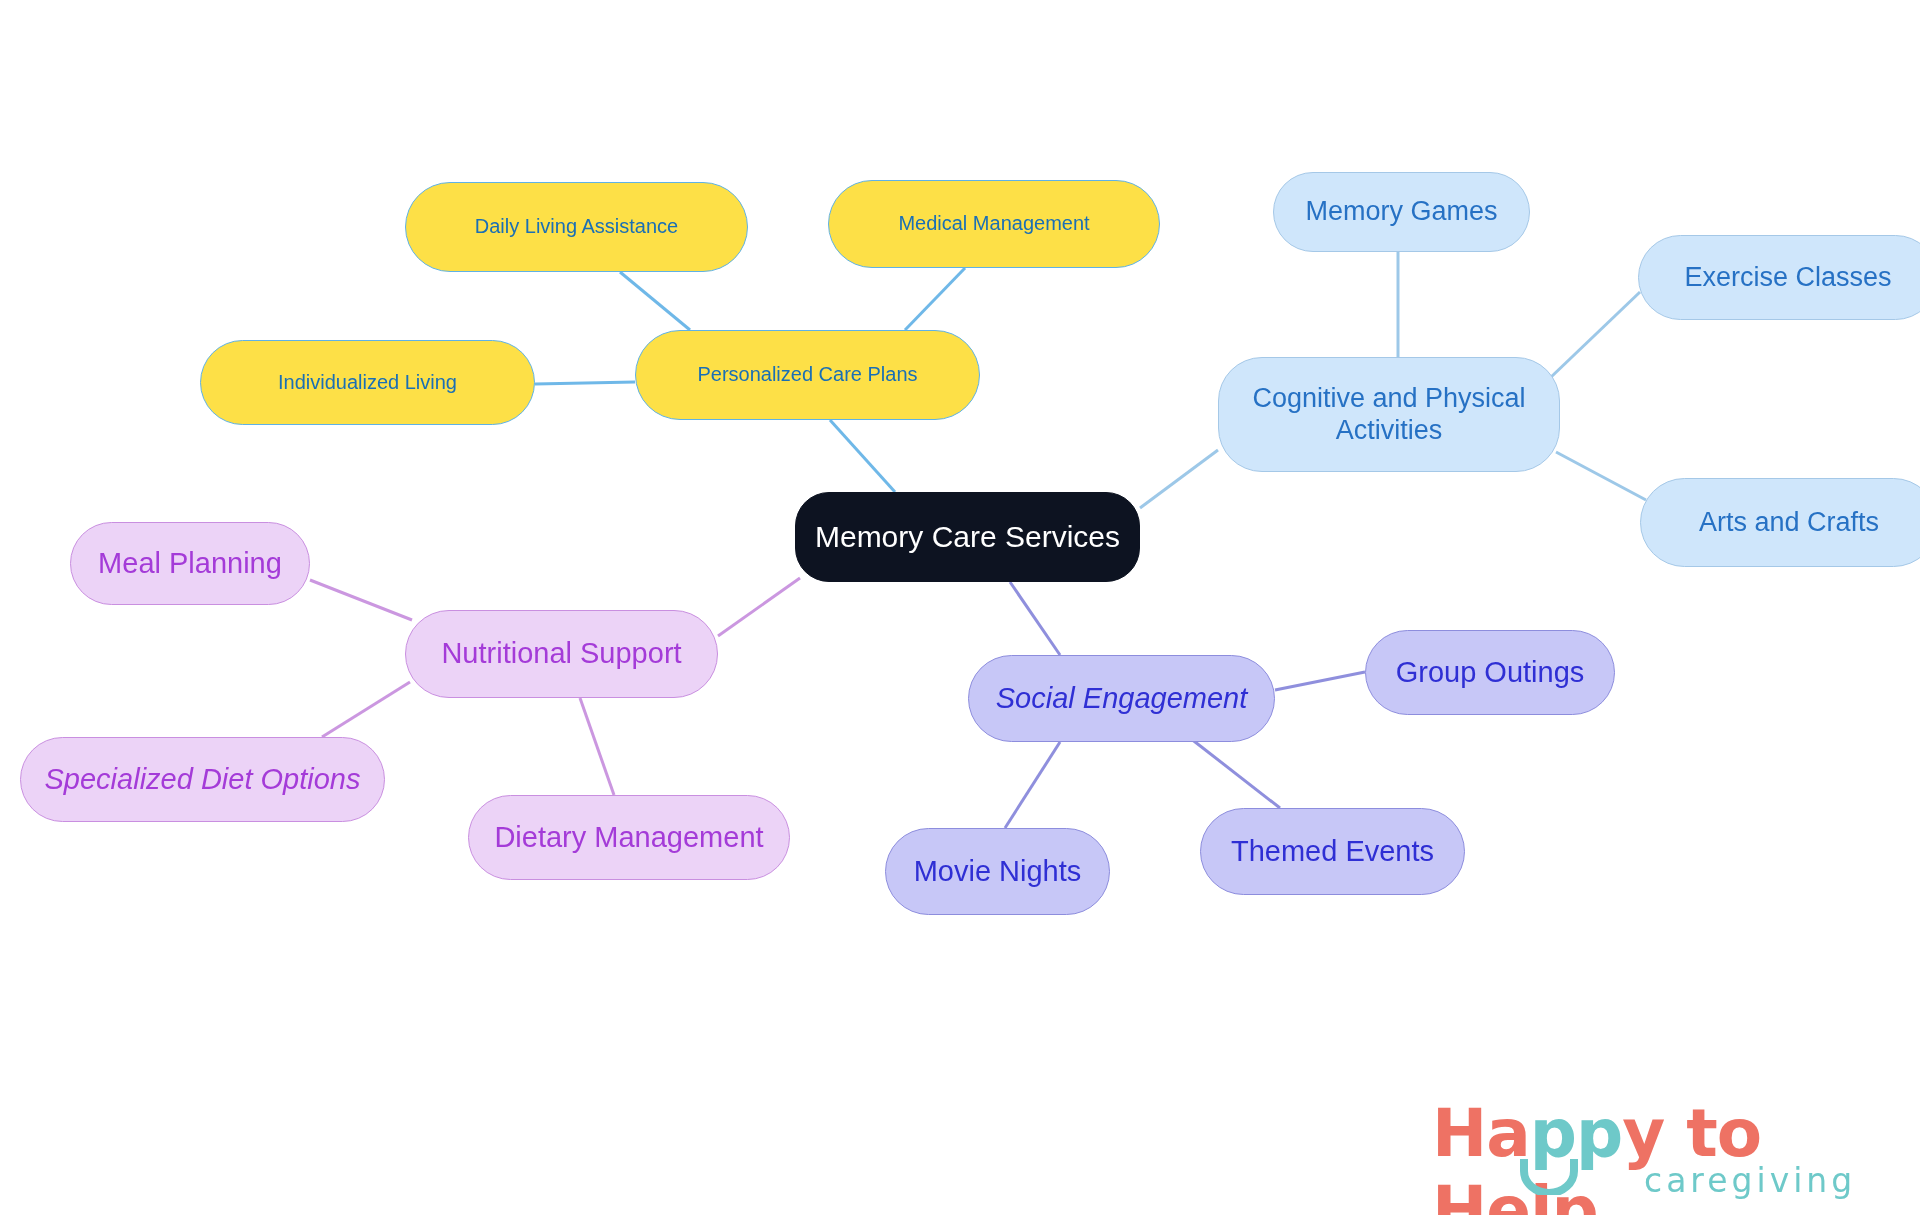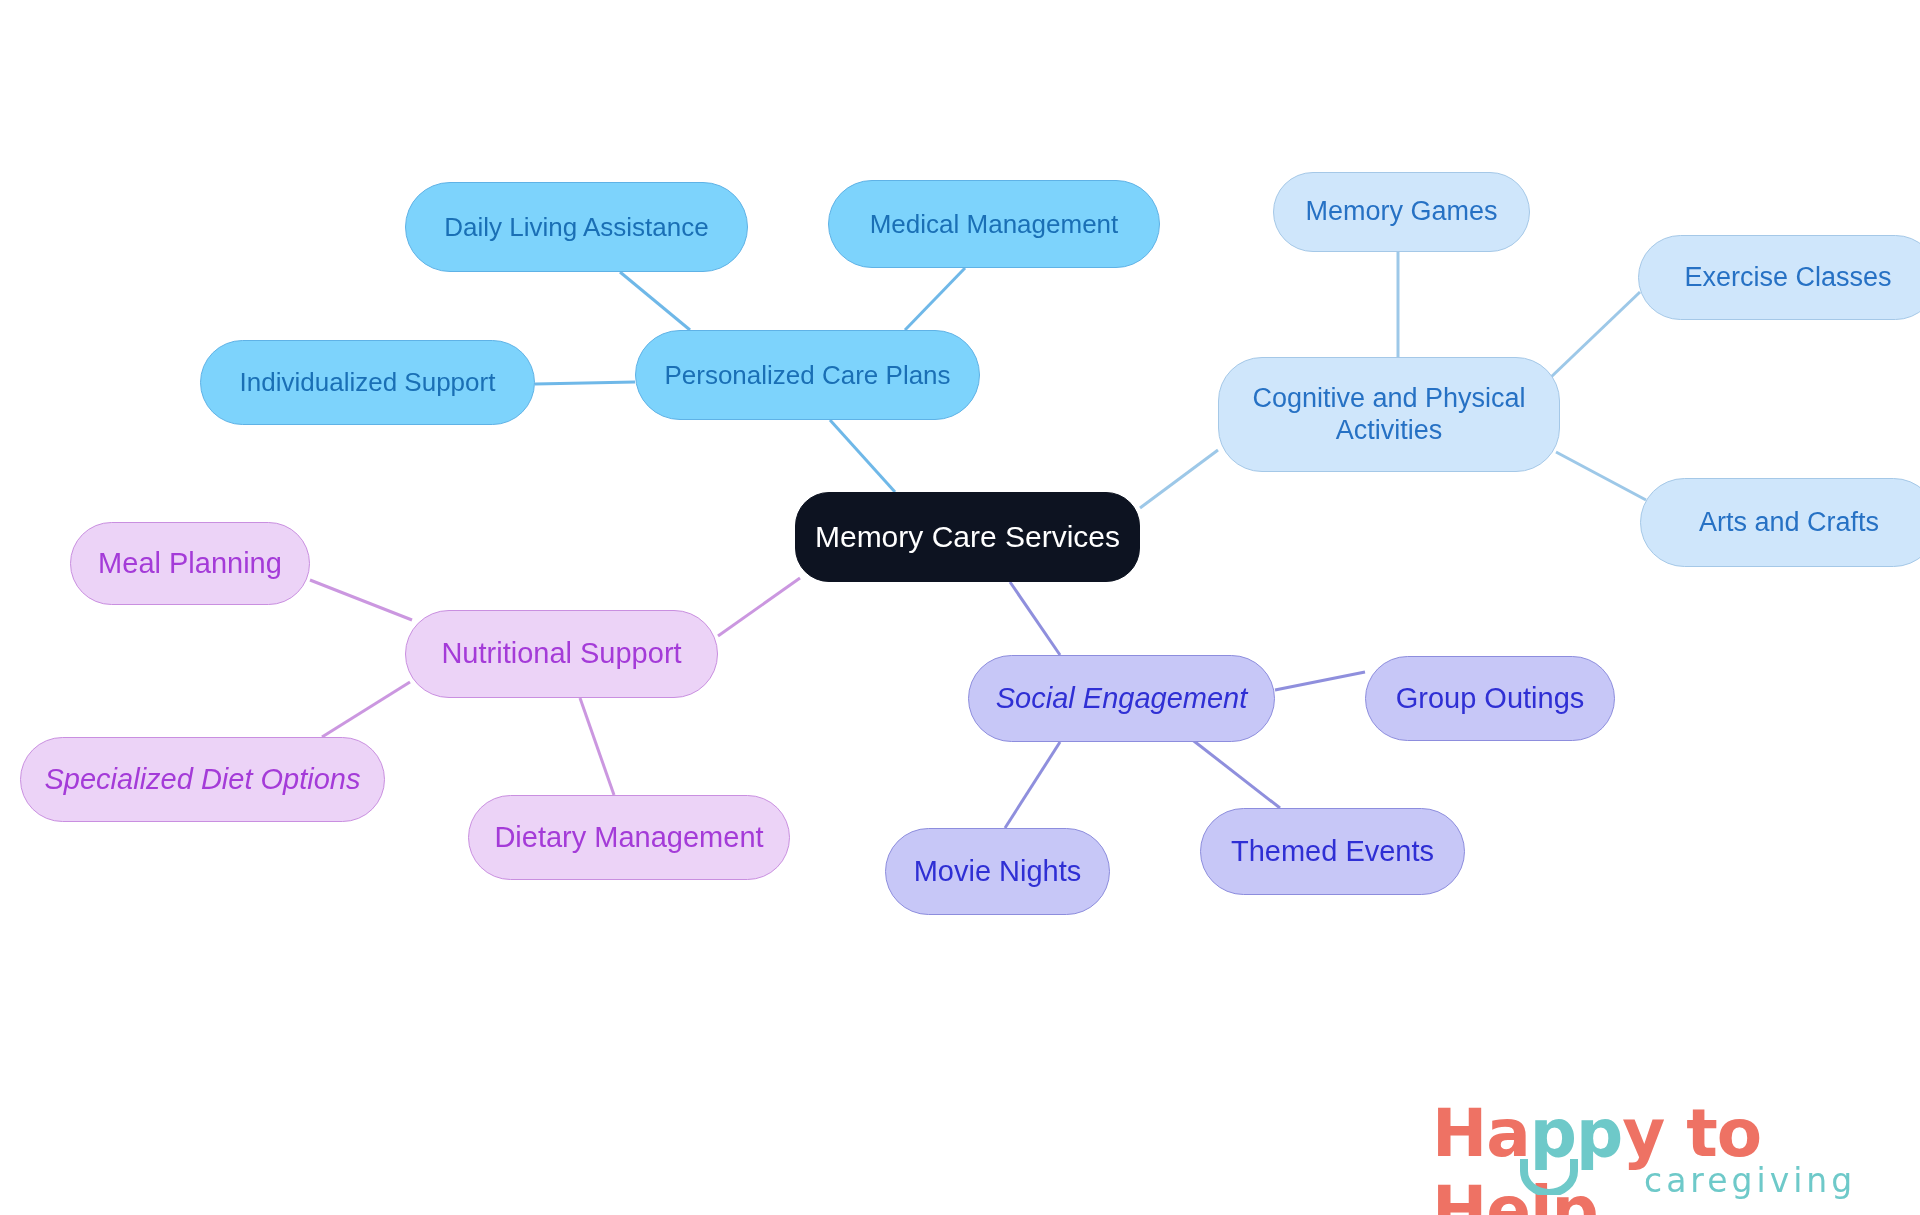--- a/index.html
+++ b/index.html
@@ -46,24 +46,24 @@
   .node.root {
     background: #0d1321;
     border-color: #0d1321;
     color: #ffffff;
     font-size: 30px;
     border-radius: 34px;
   }
 
   
   .node.blue {
-    background: #7dd3fc;
+    background: #fde047;
     border-color: #5fb2e6;
     color: #1a6fb5;
-    font-size: 26px;
+    font-size: 20px;
   }
 
   
   .node.paleblue {
     background: #cfe6fb;
     border-color: #a5c8e7;
     color: #2671c4;
     font-size: 27px;
   }
 
@@ -161,21 +161,21 @@
 
   <div class="node blue" style="left:405px; top:182px; width:343px; height:90px;">
     <span>Daily Living Assistance</span>
   </div>
 
   <div class="node blue" style="left:828px; top:180px; width:332px; height:88px;">
     <span>Medical Management</span>
   </div>
 
   <div class="node blue" style="left:200px; top:340px; width:335px; height:85px;">
-    <span>Individualized Support</span>
+    <span>Individualized Living</span>
   </div>
 
   <div class="node paleblue wrap" style="left:1218px; top:357px; width:342px; height:115px; border-radius:44px;">
     <span>Cognitive and Physical Activities</span>
   </div>
 
   <div class="node paleblue" style="left:1273px; top:172px; width:257px; height:80px;">
     <span>Memory Games</span>
   </div>
 
@@ -200,21 +200,21 @@
   </div>
 
   <div class="node purple" style="left:468px; top:795px; width:322px; height:85px;">
     <span>Dietary Management</span>
   </div>
 
   <div class="node periwinkle" style="left:968px; top:655px; width:307px; height:87px;font-style:italic;">
     <span>Social Engagement</span>
   </div>
 
-  <div class="node periwinkle" style="left:1365px; top:630px; width:250px; height:85px;margin-top:26px;">
+  <div class="node periwinkle" style="left:1365px; top:630px; width:250px; height:85px;">
     <span>Group Outings</span>
   </div>
 
   <div class="node periwinkle" style="left:885px; top:828px; width:225px; height:87px;">
     <span>Movie Nights</span>
   </div>
 
   <div class="node periwinkle" style="left:1200px; top:808px; width:265px; height:87px;">
     <span>Themed Events</span>
   </div>

